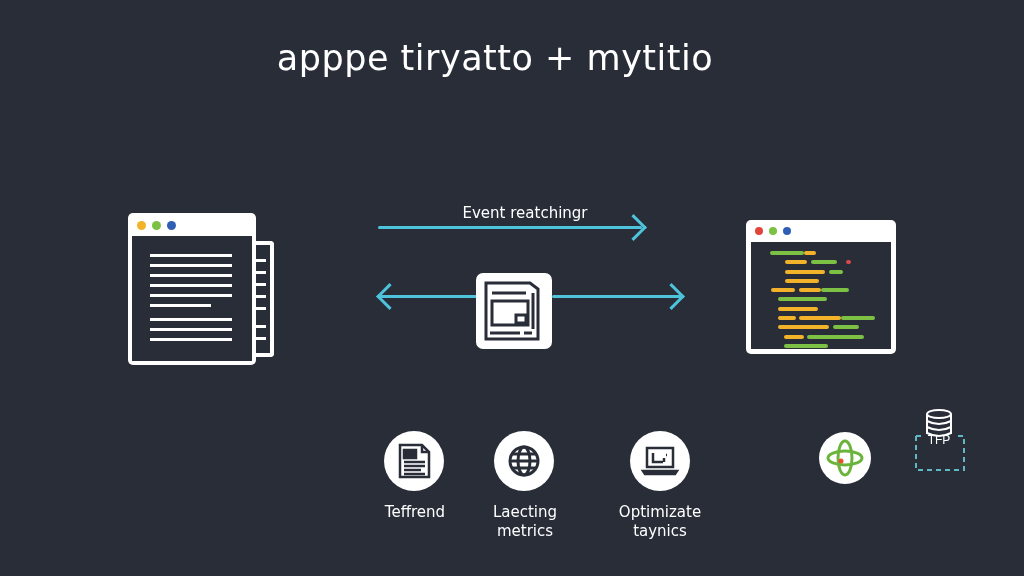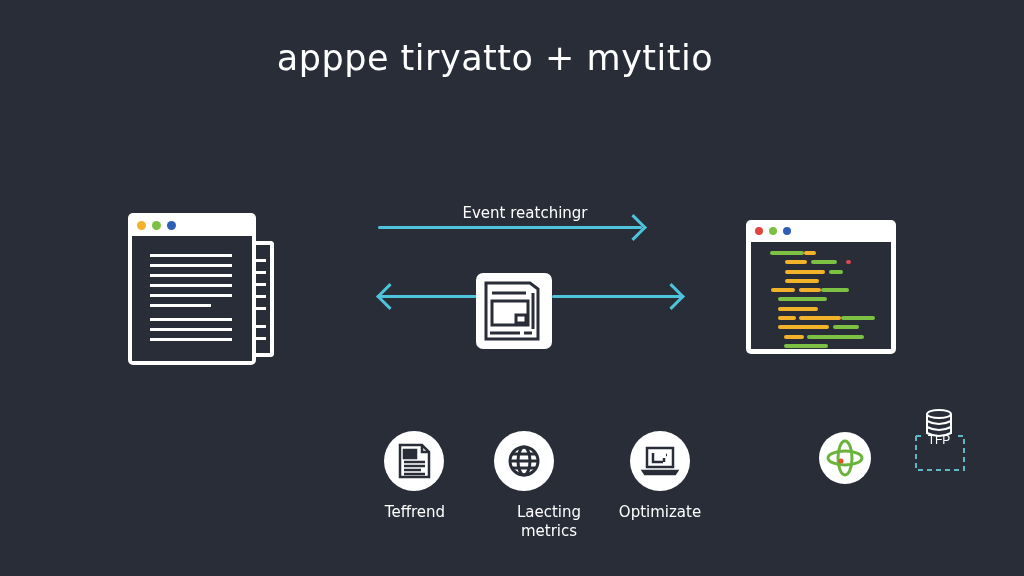--- a/index.html
+++ b/index.html
@@ -219,38 +219,39 @@
     <svg width="60" height="60" viewBox="0 0 60 60">
       <g fill="none" stroke="#282d38" stroke-width="3">
         <circle cx="30" cy="30" r="14"></circle>
         <ellipse cx="30" cy="30" rx="6" ry="14"></ellipse>
         <line x1="16" y1="30" x2="44" y2="30"></line>
         <line x1="18" y1="23" x2="42" y2="23"></line>
         <line x1="18" y1="37" x2="42" y2="37"></line>
       </g>
     </svg>
   </div>
-  <div class="feature-label" style="left:479px; top:503px">
+  <div class="feature-label" style="left:455px; top:503px">
     <span>Laecting</span>
     <span>metrics</span>
   </div>
 
   <div class="feature-icon" style="left:630px; top:431px">
     <svg width="60" height="60" viewBox="0 0 60 60">
       <g fill="none" stroke="#282d38" stroke-width="2.5">
         <rect x="17" y="17" width="26" height="19"></rect>
         <path d="M13 40 H47 L45 43 H15 Z" fill="#282d38"></path>
         <path d="M23 22 V31 H33"></path>
         <path d="M34 27 V31"></path>
         <path d="M36 24 L37 24"></path>
       </g>
     </svg>
   </div>
   <div class="feature-label" style="left:590px; top:503px">
     <span>Optimizate</span>
+    <span>taynics</span>
   </div>
 
   <div class="feature-icon" style="left:819px; top:432px; width:52px; height:52px">
     <svg width="52" height="52" viewBox="0 0 52 52">
       <g fill="none" stroke="#6ab43c" stroke-width="3">
         <ellipse cx="26" cy="26" rx="7" ry="17"></ellipse>
         <ellipse cx="26" cy="26" rx="17" ry="7"></ellipse>
       </g>
       <circle cx="22" cy="29" r="2.5" fill="#e8502a"></circle>
     </svg>

